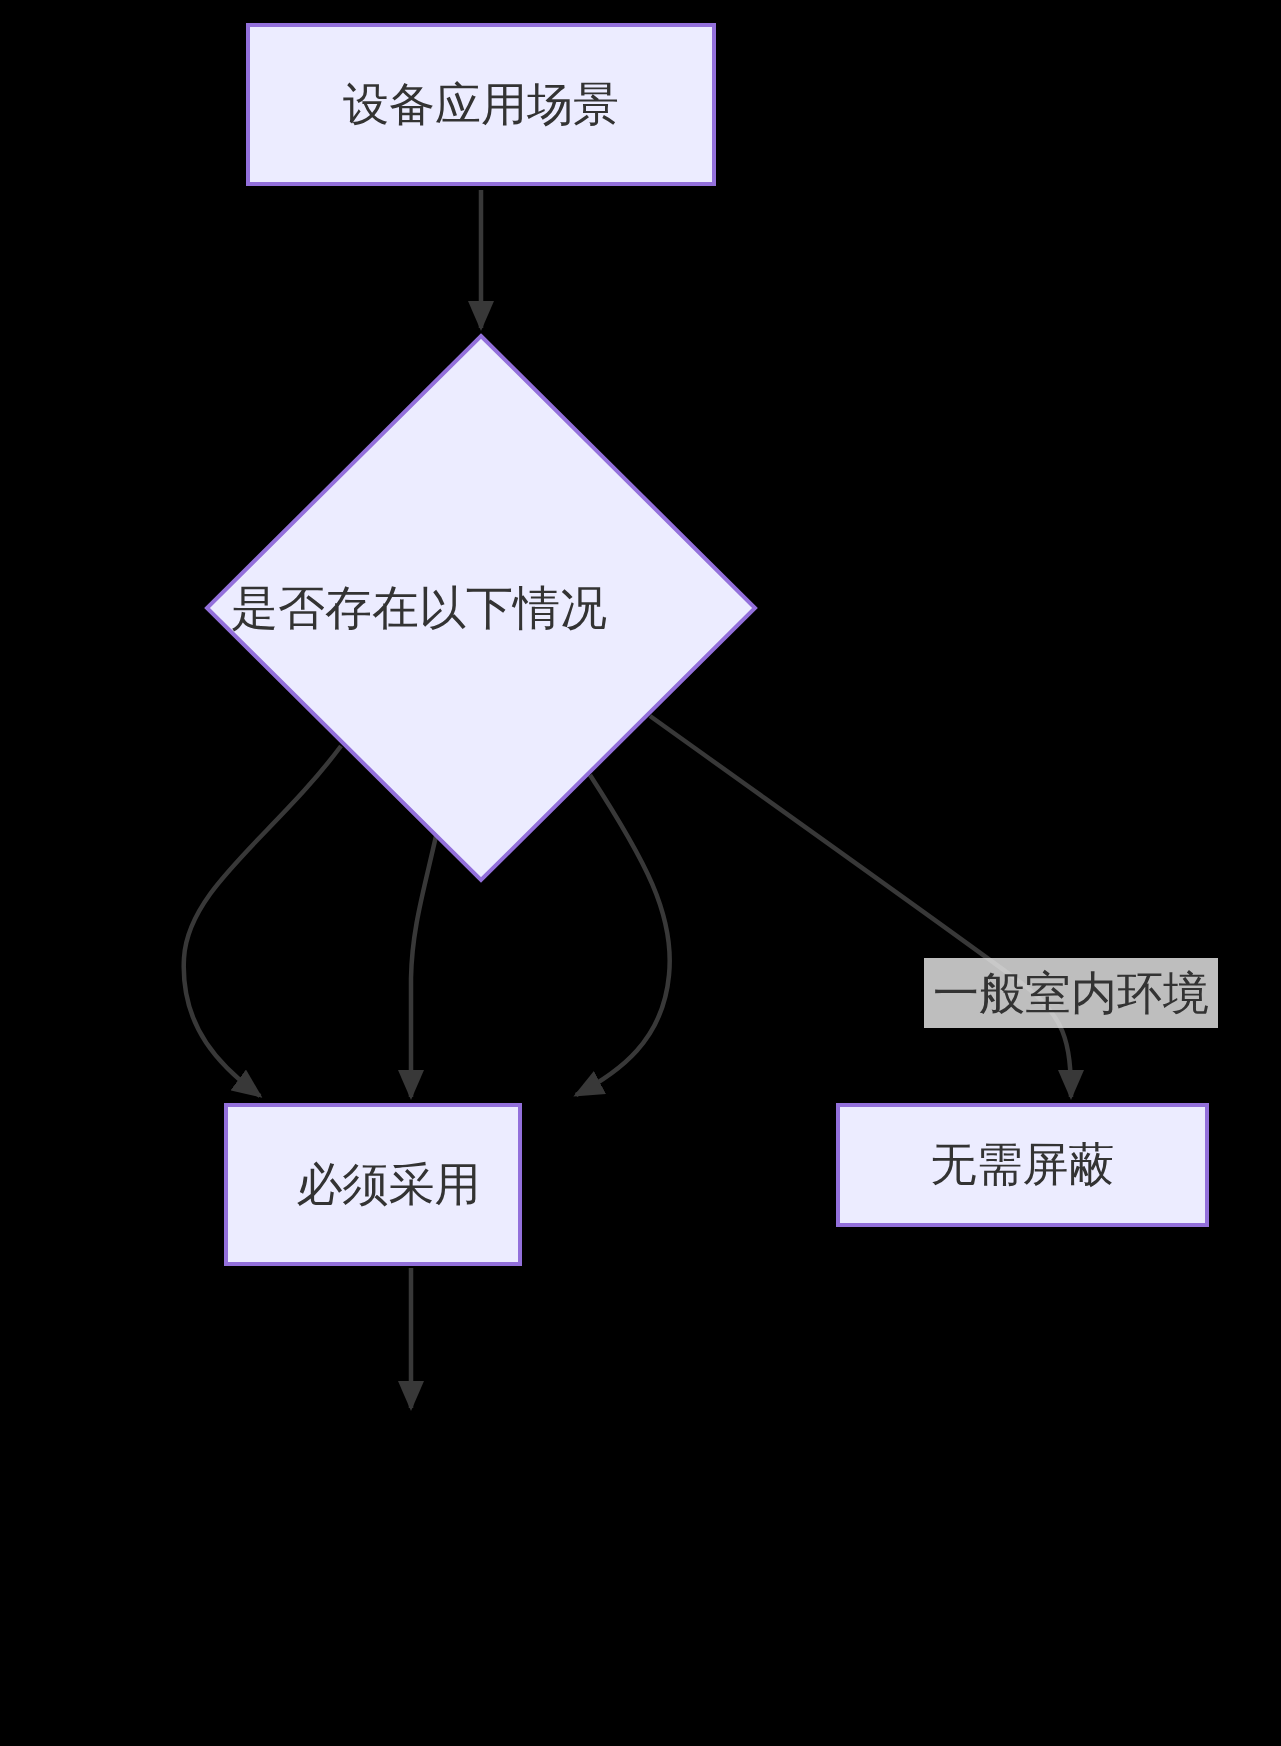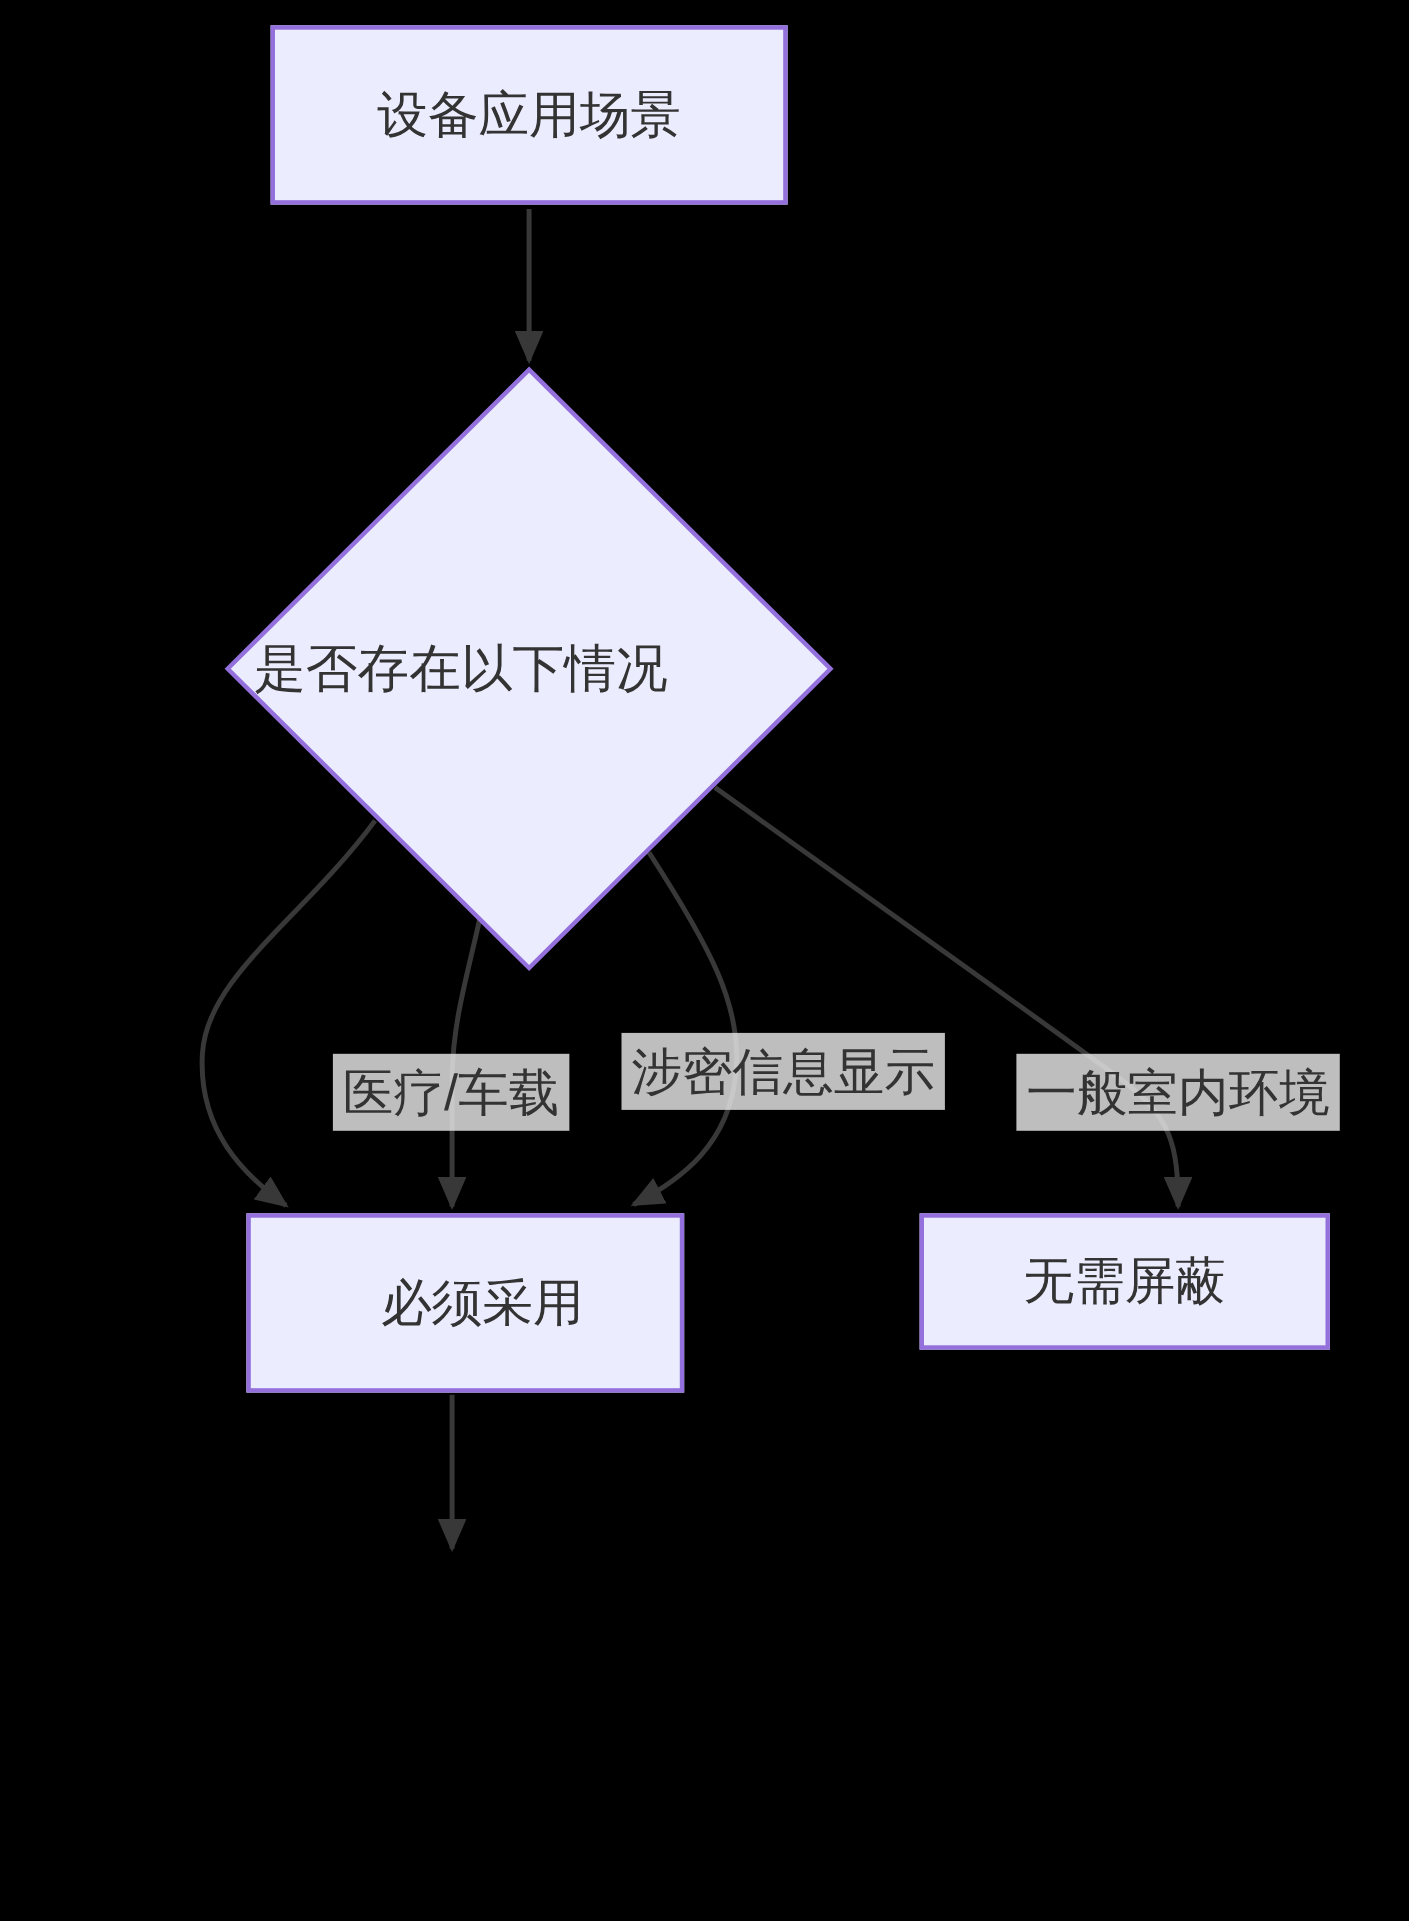--- a/index.html
+++ b/index.html
@@ -85,27 +85,25 @@
 
   <div class="node" style="left:246px; top:23px; width:470px; height:163px;">
     <span>设备应用场景</span>
   </div>
 
   <div class="diamond-text" style="left:231px; top:560px; width:500px; height:96px;">
     <span>是否存在以下情况</span>
   </div>
 
 
-  <div class="edge-label" style="left:410px; top:993px;">医疗/车载</div>
 
-  <div class="edge-label" style="left:712px; top:974px;">涉密信息显示</div>
 
   <div class="edge-label" style="left:1071px; top:993px;">一般室内环境</div>
 
-  <div class="node" style="left:224px; top:1103px; width:398px; height:163px;padding-left:31px;">
+  <div class="node" style="left:224px; top:1103px; width:298px; height:163px;padding-left:31px;">
     <span>必须采用</span>
   </div>
 
   <div class="node" style="left:836px; top:1103px; width:373px; height:124px;">
     <span>无需屏蔽</span>
   </div>
 
 
 </div>
 

